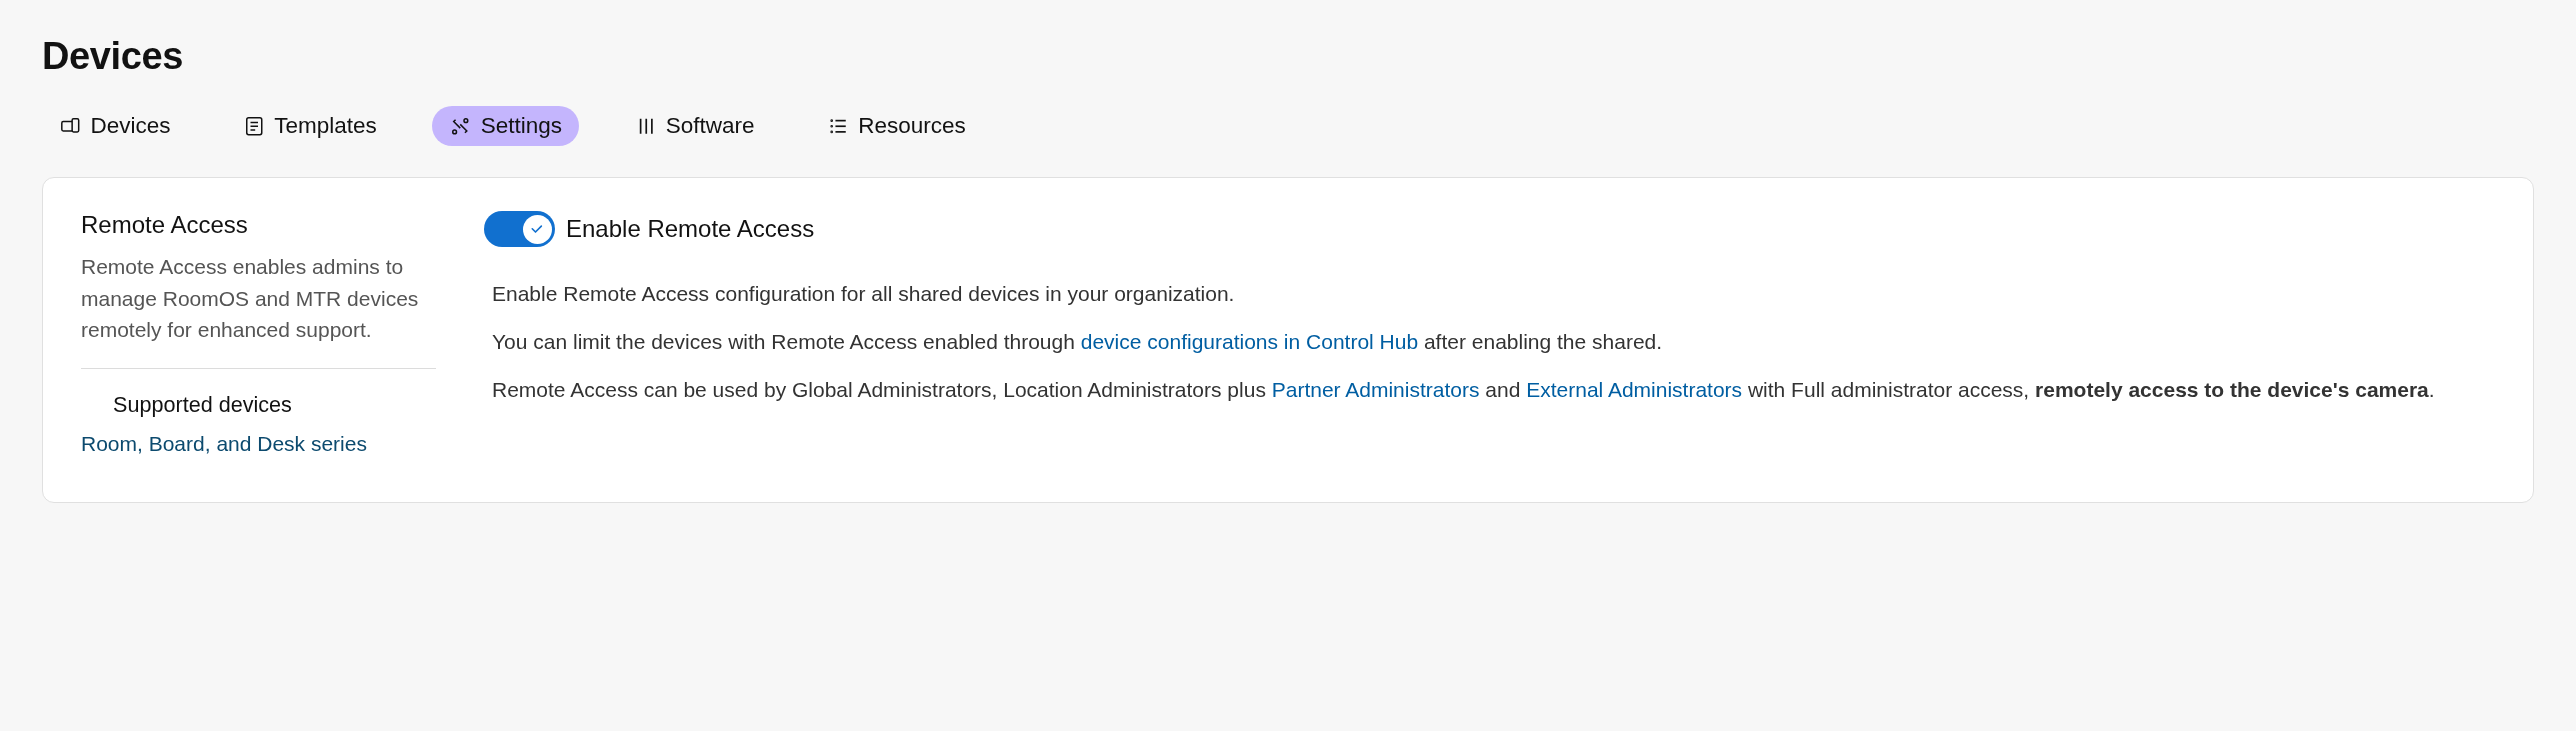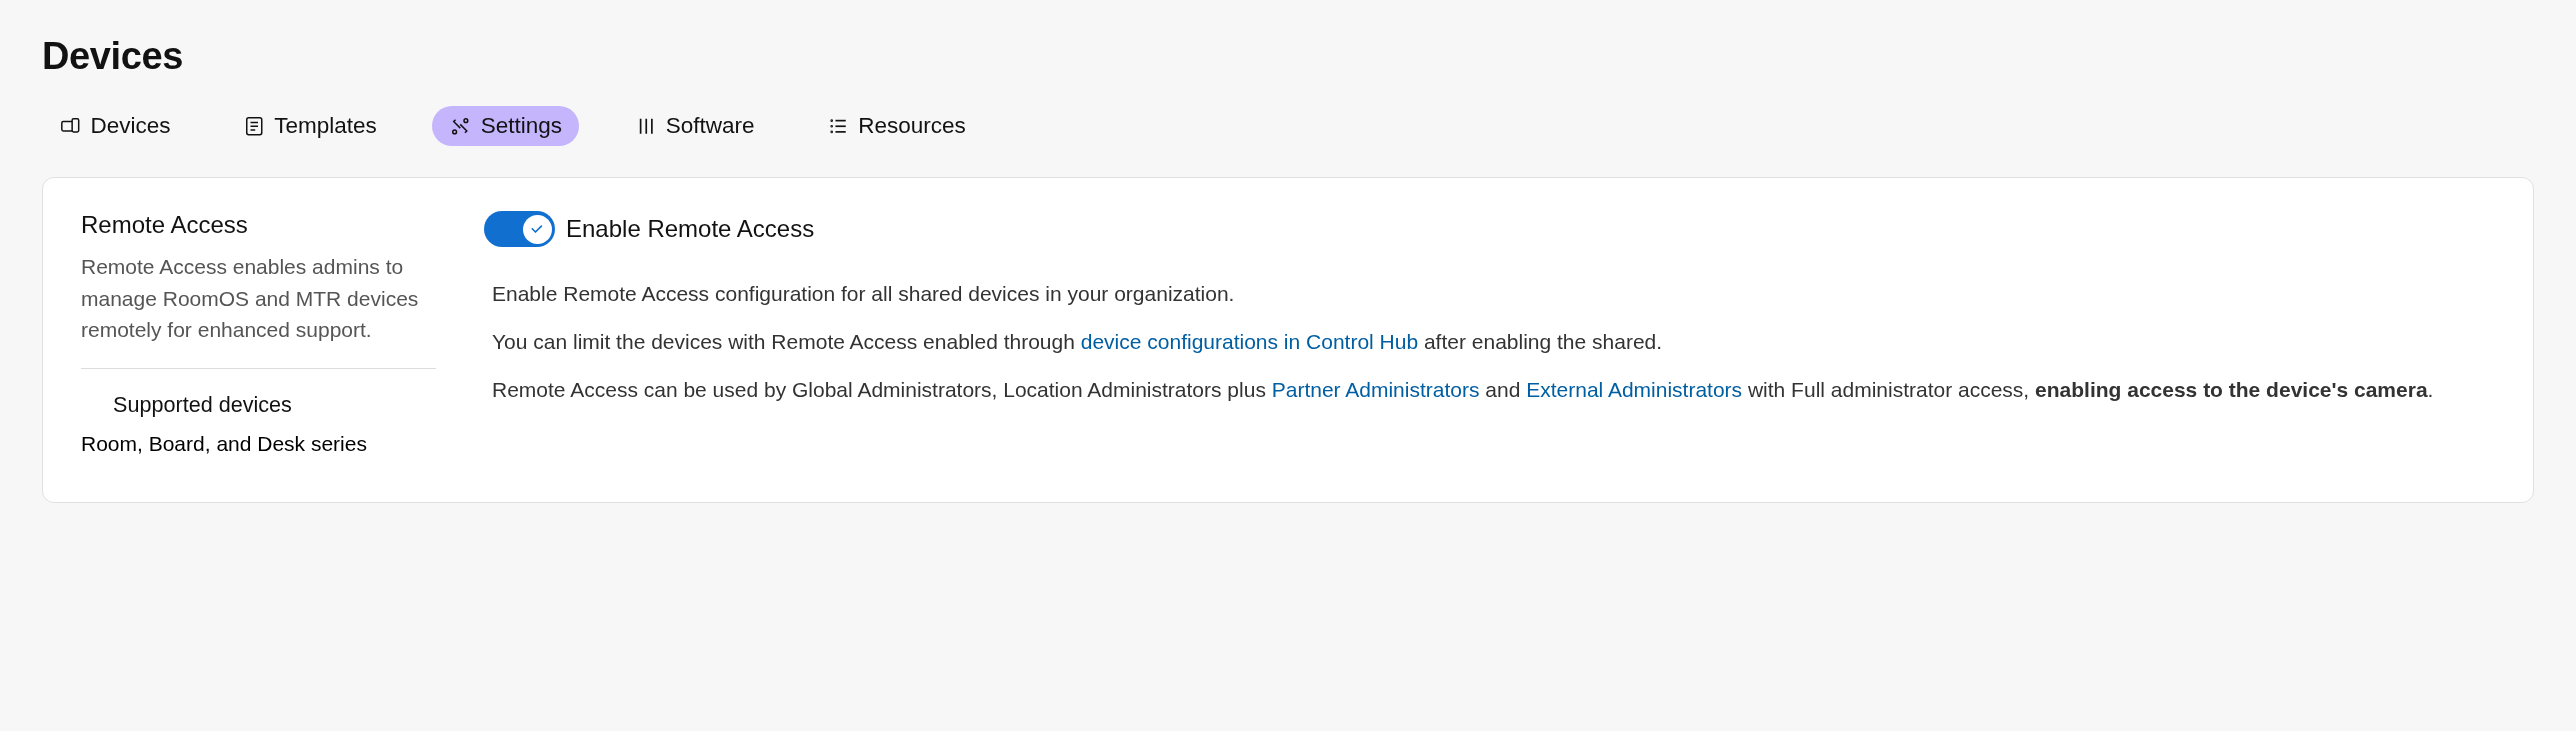--- a/index.html
+++ b/index.html
@@ -76,21 +76,21 @@
     .side-subheading {
       font-size: 21.6px;
       font-weight: 500;
       margin-bottom: 10.4px;
       color: #121212;
       margin-left: 32px;
     }
     .side-subdesc {
       font-size: 21px;
       line-height: 1.5;
-      color: #000000;
+      color: #0c4a6e;
     }
 
     .main-col { flex: 1; }
     .toggle-row {
       display: flex;
       align-items: center;
       gap: 11px;
       margin-bottom: 31px;
     }
     .toggle {
@@ -229,19 +229,19 @@
       <div class="toggle-label">Enable Remote Access</div>
     </div>
 
     <p class="main-para">Enable Remote Access configuration for all shared devices in your organization.</p>
 
     <p class="main-para">
       <span>You can limit the devices with Remote Access enabled through </span><a href="#">device configurations in Control Hub</a><span> after enabling the shared.</span>
     </p>
 
     <p class="main-para">
-      <span>Remote Access can be used by Global Administrators, Location Administrators plus </span><a href="#">Partner Administrators</a><span> and </span><a href="#">External Administrators</a><span> with Full administrator access, </span><strong>enabling access to the device's camera</strong><span>.</span>
+      <span>Remote Access can be used by Global Administrators, Location Administrators plus </span><a href="#">Partner Administrators</a><span> and </span><a href="#">External Administrators</a><span> with Full administrator access, </span><strong>remotely access to the device's camera</strong><span>.</span>
     </p>
 
   </div>
 
 </div>
 
 
 </body></html>

